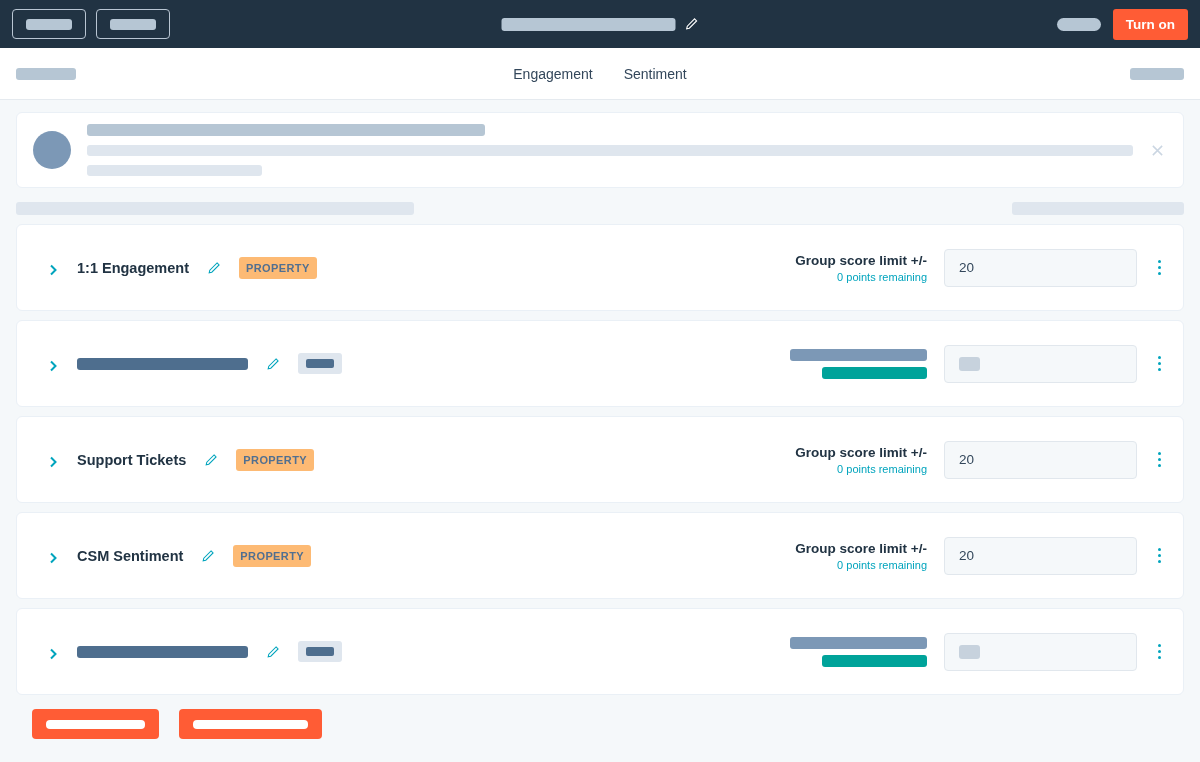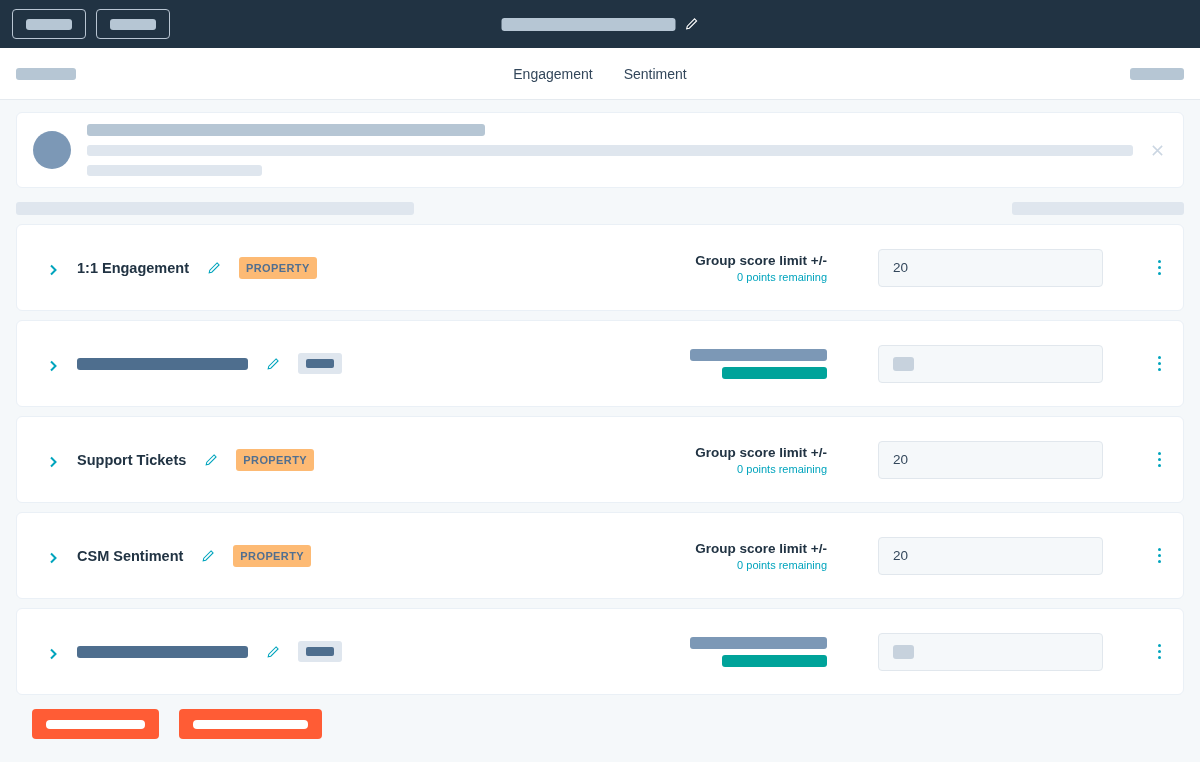--- a/index.html
+++ b/index.html
@@ -97,29 +97,29 @@
   .title-mask { width: 171px; height: 12px; background: #4e6e8e; border-radius: 3px; }
   .pencil-row { width: 14px; height: 14px; margin-left: 18px; flex: none; cursor: pointer; }
   .badge {
     margin-left: 18px; background: #fdba74; color: #516f90; border-radius: 3px;
     font-size: 11px; font-weight: 600; letter-spacing: .4px; padding: 5px 7px;
     white-space: nowrap;
   }
   .badge-mask { margin-left: 18px; background: #dfe6ee; border-radius: 3px; padding: 6px 8px; }
   .badge-mask span { display: block; width: 28px; height: 9px; background: #4e6e8e; border-radius: 2px; }
 
-  .row-right { margin-left: auto; display: flex; align-items: center; gap: 34px; }
+  .row-right { margin-left: auto; display: flex; align-items: center; }
   .limit-label { text-align: right; margin-right: 17px; }
   .limit-title { font-size: 13.5px; font-weight: 700; color: #213343; white-space: nowrap; }
   .limit-sub { font-size: 11px; color: #00a4bd; margin-top: 3px; white-space: nowrap; }
   .limit-mask-a { width: 137px; height: 12px; background: #7c98b6; border-radius: 3px; }
   .limit-mask-b { width: 105px; height: 12px; background: #00a39a; border-radius: 3px; margin-top: 6px; margin-left: auto; }
 
   .num-input {
-    width: 225px; height: 38px; background: #f5f8fa;
+    width: 193px; height: 38px; background: #f5f8fa;
     border: 1px solid #e1e7ed; border-radius: 4px;
     display: flex; align-items: center; padding: 0 14px;
     font-size: 13.5px; color: #33475b; cursor: text;
   }
   .num-input .mask { width: 21px; height: 14px; background: #c7d2dd; border-radius: 3px; }
   .kebab {
     width: 20px; height: 24px; margin-left: 12px; flex: none; cursor: pointer;
     display: flex; flex-direction: column; align-items: center; justify-content: center; gap: 3px;
   }
   .kebab i { width: 3px; height: 3px; border-radius: 50%; background: #00a4bd; display: block; }
@@ -151,20 +151,24 @@
 
   <div class="tb-center">
     <span class="mask"></span>
     <span class="pencil-top">
       <svg viewBox="0 0 16 16" width="14" height="14" fill="none" stroke="#ffffff" stroke-width="1.3">
         <path d="M11.5 2.2l2.3 2.3-8.3 8.3-3 .7.7-3z"></path>
       </svg>
     </span>
   </div>
 
+  <div class="tb-right">
+    <span class="mask"></span>
+    <button class="turn-on">Turn on</button>
+  </div>
 </div>
 
 <div class="navbar">
   <span class="nav-mask-l"></span>
   <div class="tabs">
     <div class="tab">Engagement</div>
     <div class="tab">Sentiment</div>
   </div>
   <span class="nav-mask-r"></span>
 </div>

